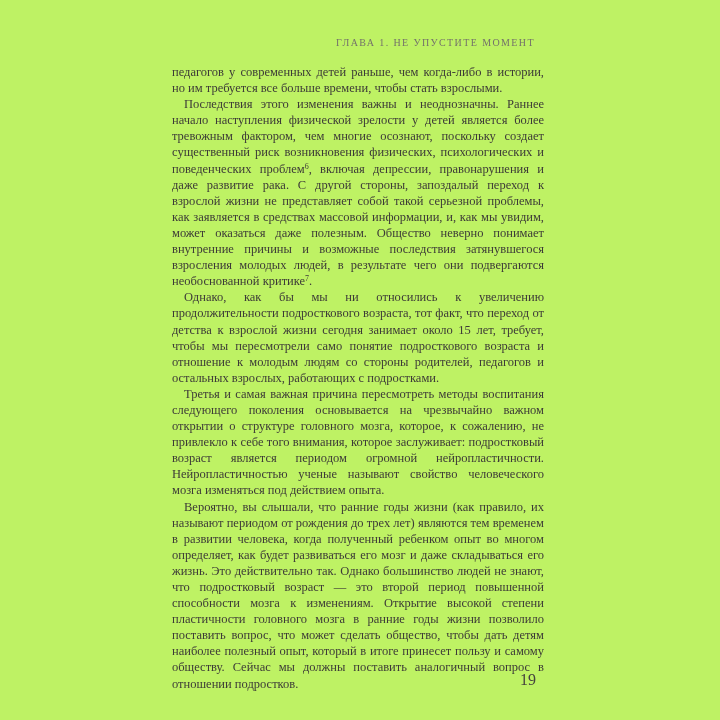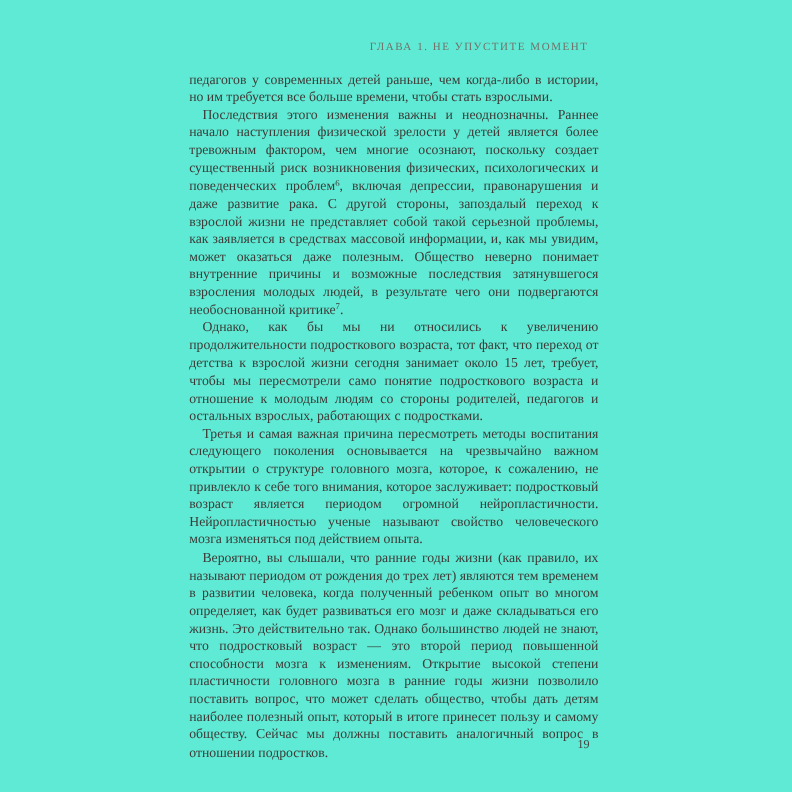--- a/index.html
+++ b/index.html
@@ -4,21 +4,21 @@
 <style>
   html, body {
     margin: 0;
     padding: 0;
     background: #ffffff;
   }
   .book-page {
     position: relative;
     width: 720px;
     height: 720px;
-    background: #5eead4;
+    background: #bef264;
     font-family: "Liberation Serif", serif;
     overflow: hidden;
   }
   .running-head {
     position: absolute;
     top: 37px;
     left: 172px;
     width: 363px;
     text-align: right;
     font-size: 10px;
@@ -51,21 +51,21 @@
     vertical-align: baseline;
     position: relative;
     top: -4px;
   }
   .page-number {
     position: absolute;
     top: 671px;
     left: 172px;
     width: 364px;
     text-align: right;
-    font-size: 11px;
+    font-size: 16px;
     color: #45433e;
   }
 </style>
 </head>
 <body>
 
 <div class="book-page">
   <div class="running-head">ГЛАВА 1. НЕ УПУСТИТЕ МОМЕНТ</div>
 
   <div class="body-text" id="body-text">

